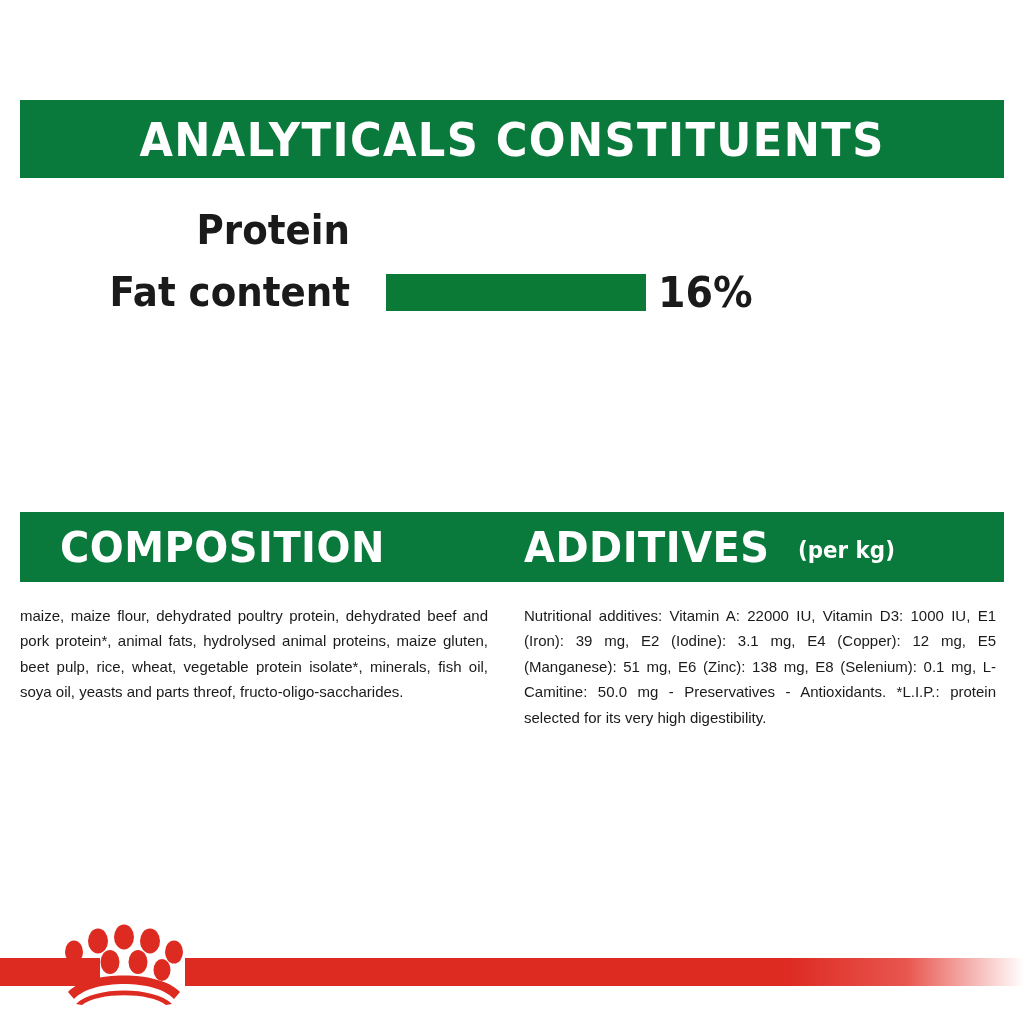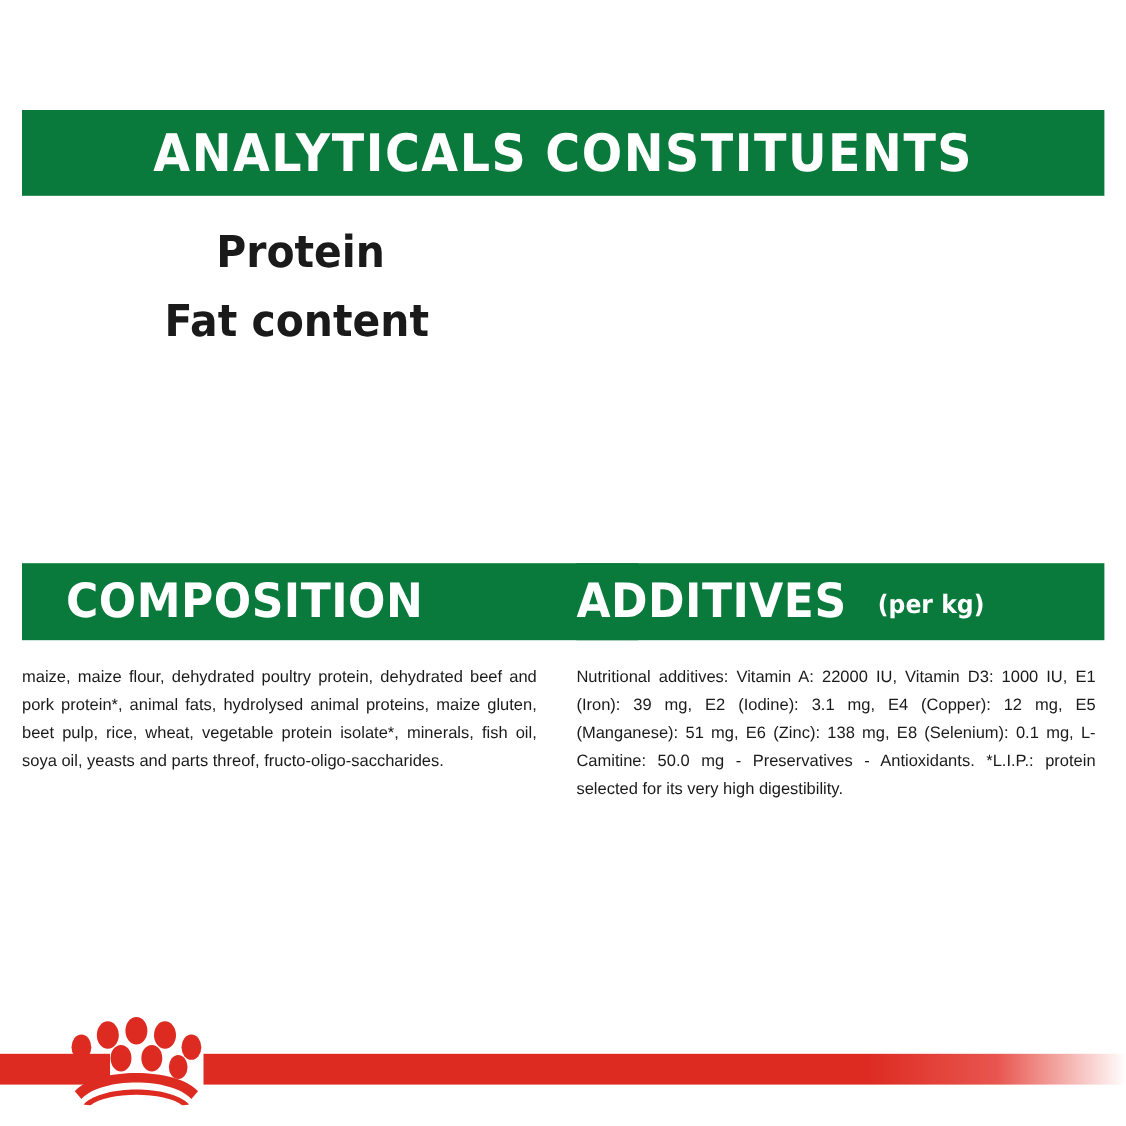--- a/index.html
+++ b/index.html
@@ -41,21 +41,21 @@
     width:1024px; height:190px;
   }
   .bar-row {
     position:absolute;
     left:0; width:896px;
     height:60px;
     display:flex;
     align-items:center;
   }
   .bar-row-0 { top:2px; }
-  .bar-row-1 { top:64px;margin-left:40px; }
+  .bar-row-1 { top:64px; }
   .bar-row-2 { top:126px; }
 
   .bar-label {
     width:350px;
     text-align:right;
     color:#1a1a1a;
     font-family:"DejaVu Sans", sans-serif;
     font-weight:bold;
     font-size:40px;
     transform:scaleX(0.93);
@@ -167,20 +167,24 @@
 </div>
 
 <div id="bar-chart">
 
   <div class="bar-row bar-row-0">
     <span class="bar-label">Protein</span>
   </div>
 
   <div class="bar-row bar-row-1">
     <span class="bar-label">Fat content</span>
+    <span class="bar-track">
+      <span class="bar-fill" style="width:260px"></span>
+      <span class="bar-value">16%</span>
+    </span>
   </div>
 
 
 </div>
 
 <div class="banner" id="composition-banner">
   <span class="col-title">COMPOSITION</span>
 </div>
 <div class="body-text" id="composition-text">maize, maize flour, dehydrated poultry protein, dehydrated beef and pork protein*, animal fats, hydrolysed animal proteins, maize gluten, beet pulp, rice, wheat, vegetable protein isolate*, minerals, fish oil, soya oil, yeasts and parts threof, fructo-oligo-saccharides.</div>
 

